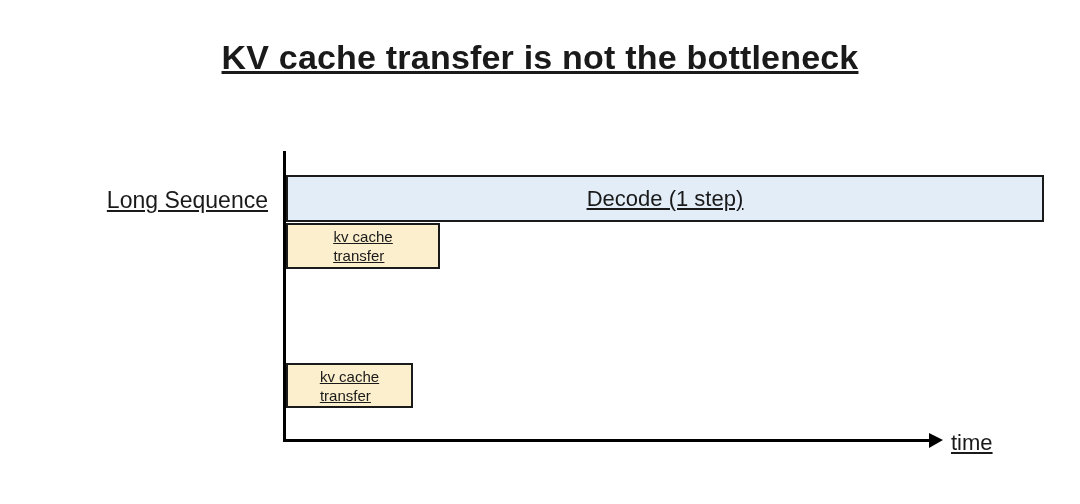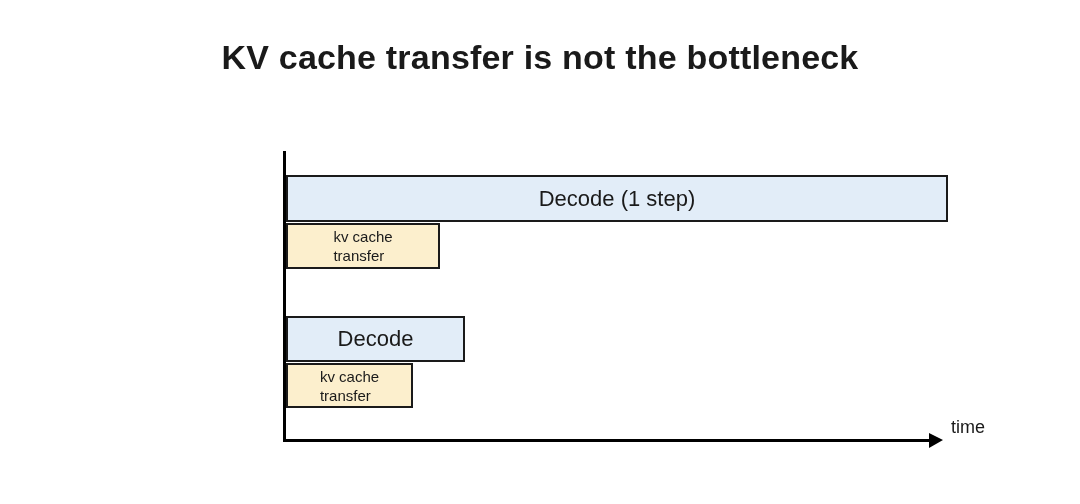--- a/index.html
+++ b/index.html
@@ -1,15 +1,15 @@
 <!DOCTYPE html>
 <html style="--decode-fill: #E2EDF8; --kv-fill: #FCEFCD; --bar-border: #1A1A1A; --axis-line: #000000; --text: #1A1A1A;"><head>
 <meta charset="utf-8">
 <style>
-  * { margin: 0; padding: 0; box-sizing: border-box; }
+  * { margin: 0; padding: 0; box-sizing: border-box; text-decoration: underline; }
   html, body { background: #ffffff; }
   body { font-family: "Liberation Sans", sans-serif; }
 
   .canvas {
     position: relative;
     width: 1080px;
     height: 504px;
     background: #ffffff;
     overflow: hidden;
     color: var(--text, #1a1a1a);
@@ -62,22 +62,22 @@
     top: 433px;
     width: 0;
     height: 0;
     border-top: 7px solid transparent;
     border-bottom: 8px solid transparent;
     border-left: 14px solid var(--axis-line, #000);
   }
   .time-label {
     position: absolute;
     left: 951px;
-    top: 417px;
-    font-size: 18px;
+    top: 430px;
+    font-size: 22px;
     color: var(--text, #1a1a1a);
   }
 
   .bar {
     position: absolute;
     left: 286px;
     display: flex;
     align-items: center;
     justify-content: center;
     border: 2px solid var(--bar-border, #1a1a1a);
@@ -97,39 +97,37 @@
     line-height: 19px;
   }
 </style>
 </head>
 <body>
 
 <div class="canvas">
 
   <h1 class="title">KV cache transfer is not the bottleneck</h1>
 
+  <div class="row-label long">Long Sequence</div>
 
 
   <div class="axis-y"></div>
   <div class="axis-x"></div>
   <div class="arrowhead"></div>
 
   <div class="time-label">time</div>
 
-  <div class="bar decode long-decode" style="width: 662px;">
+  <div class="bar decode long-decode" style="width: 758px;">
     <span>Decode (1 step)</span>
   </div>
 
   <div class="bar kv long-kv" style="width: 154px;">
     <span class="kv-text">kv cache
 transfer</span>
   </div>
 
-  <div class="bar decode short-decode" style="width: 179px;">
-    <span>Decode</span>
-  </div>
 
   <div class="bar kv short-kv" style="width: 127px;">
     <span class="kv-text">kv cache
 transfer</span>
   </div>
 
 </div>
 
 </body></html>

